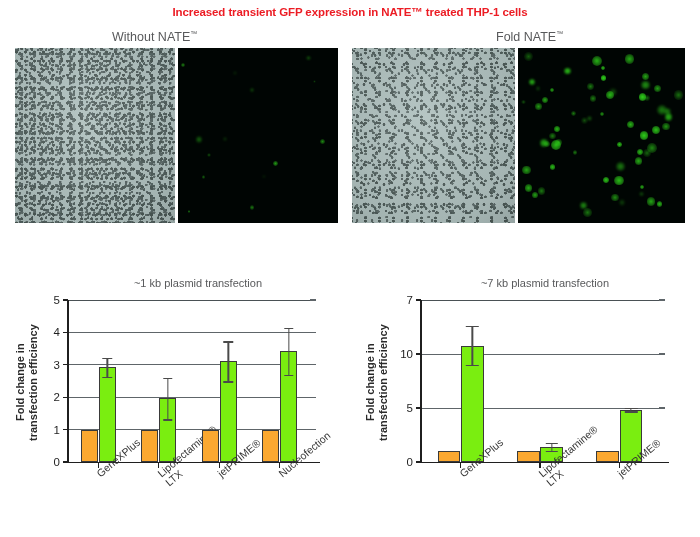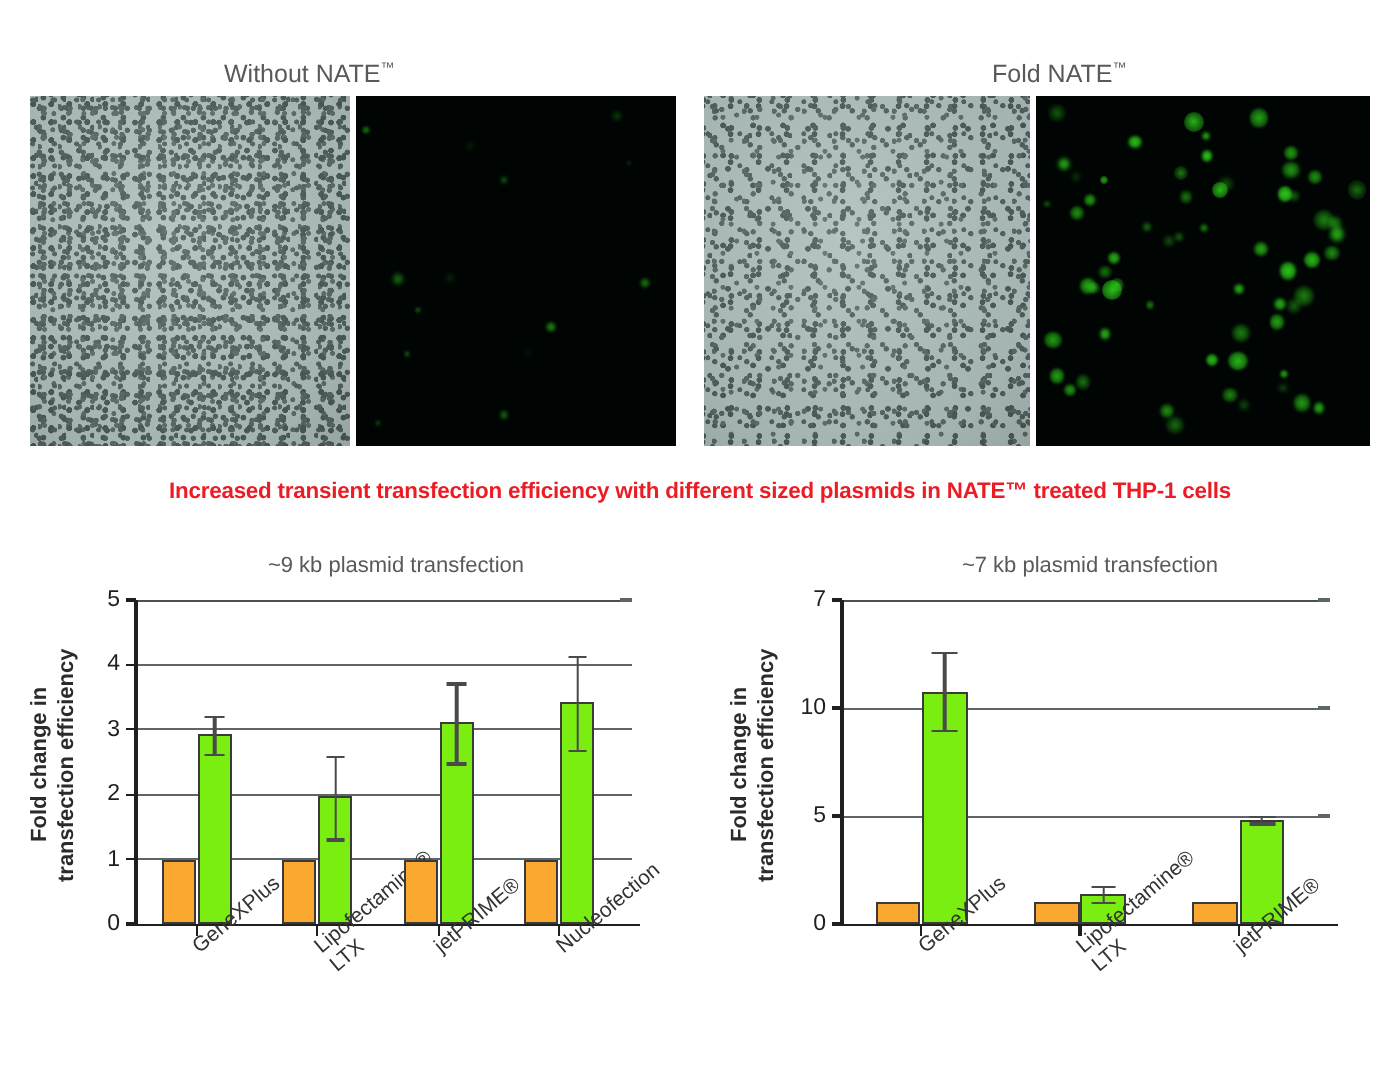--- a/index.html
+++ b/index.html
@@ -121,20 +121,21 @@
     transform-origin: left top;
     transform: rotate(-40deg);
     text-align: left;
   }
 </style>
 </head>
 <body>
 
 <div id="page">
 
+  <div id="title-1" class="red-title">Increased transient GFP expression in NATE™ treated THP-1 cells</div>
 
   <div id="micro-panels">
 
     <div class="panel-caption" style="top:30px; left:112px;">
       <span>Without NATE</span><sup>™</sup>
     </div>
 
     <div class="panel-caption" style="top:30px; left:496px;">
       <span>Fold NATE</span><sup>™</sup>
     </div>
@@ -229,24 +230,23 @@
           <div class="gdot" style="left: 58.8295%; top: 65.2328%; width: 8.6816px; height: 8.6816px; background: radial-gradient(circle, rgb(47, 212, 26) 0%, rgba(47, 212, 26, 0.447) 55%, rgba(20, 120, 10, 0) 100%); opacity: 0.636265; filter: blur(0.85px);"></div>
           <div class="gdot" style="left: 37.8003%; top: 39.5224%; width: 6.50131px; height: 6.50131px; background: radial-gradient(circle, rgb(47, 212, 26) 0%, rgba(47, 212, 26, 0.247) 55%, rgba(20, 120, 10, 0) 100%); opacity: 0.351663; filter: blur(0.39px);"></div>
           <div class="gdot" style="left: 49.6881%; top: 10.5448%; width: 3.95901px; height: 3.95901px; background: radial-gradient(circle, rgb(47, 212, 26) 0%, rgba(47, 212, 26, 0.61) 55%, rgba(20, 120, 10, 0) 100%); opacity: 0.871369; filter: blur(0.69px);"></div>
           <div class="gdot" style="left: 73.9594%; top: 14.4815%; width: 7.09956px; height: 7.09956px; background: radial-gradient(circle, rgb(47, 212, 26) 0%, rgba(47, 212, 26, 0.545) 55%, rgba(20, 120, 10, 0) 100%); opacity: 0.778439; filter: blur(0.45px);"></div>
           <div class="gdot" style="left: 49.5392%; top: 15.6911%; width: 5.59069px; height: 5.59069px; background: radial-gradient(circle, rgb(47, 212, 26) 0%, rgba(47, 212, 26, 0.698) 55%, rgba(20, 120, 10, 0) 100%); opacity: 0.995336; filter: blur(0.73px);"></div>
           <div class="gdot" style="left: 41.1089%; top: 19.8448%; width: 6.95577px; height: 6.95577px; background: radial-gradient(circle, rgb(47, 212, 26) 0%, rgba(47, 212, 26, 0.4) 55%, rgba(20, 120, 10, 0) 100%); opacity: 0.573538; filter: blur(0.33px);"></div>
         </div>
     </div>
   </div>
 
-  <div id="title-2" class="red-title">Increased transient transfection efficiency with different sized plasmids in NATE™ treated THP-1 cells</div>
 
   <div id="chart-0">
-    <div class="chart-title" style="top:277px; left:78px; width:240px; text-align:center;">~9 kb plasmid transfection</div>
+    <div class="chart-title" style="top:277px; left:78px; width:240px; text-align:center;">~1 kb plasmid transfection</div>
     <div class="ylabel" style="left:14px; top:300px; height:165px; width:30px;">Fold change in
 transfection efficiency</div>
     <div class="plot" id="plot-0" style="left:68px; top:300px; width:242px; height:162px;">
         <div class="gridline base" style="top: 161.5px; width: 242px;"></div>
         <div class="ytick" style="left: -5px; top: 161.3px;"></div>
         <div class="ytlab" style="left: -34px; top: 162px; width: 26px;">0</div>
         <div class="gridline" style="top: 129.1px; width: 242px;"></div>
         <div class="ytick" style="left: -5px; top: 128.9px;"></div>
         <div class="ytlab" style="left: -34px; top: 129.6px; width: 26px;">1</div>
         <div class="gridline" style="top: 96.7px; width: 242px;"></div>

